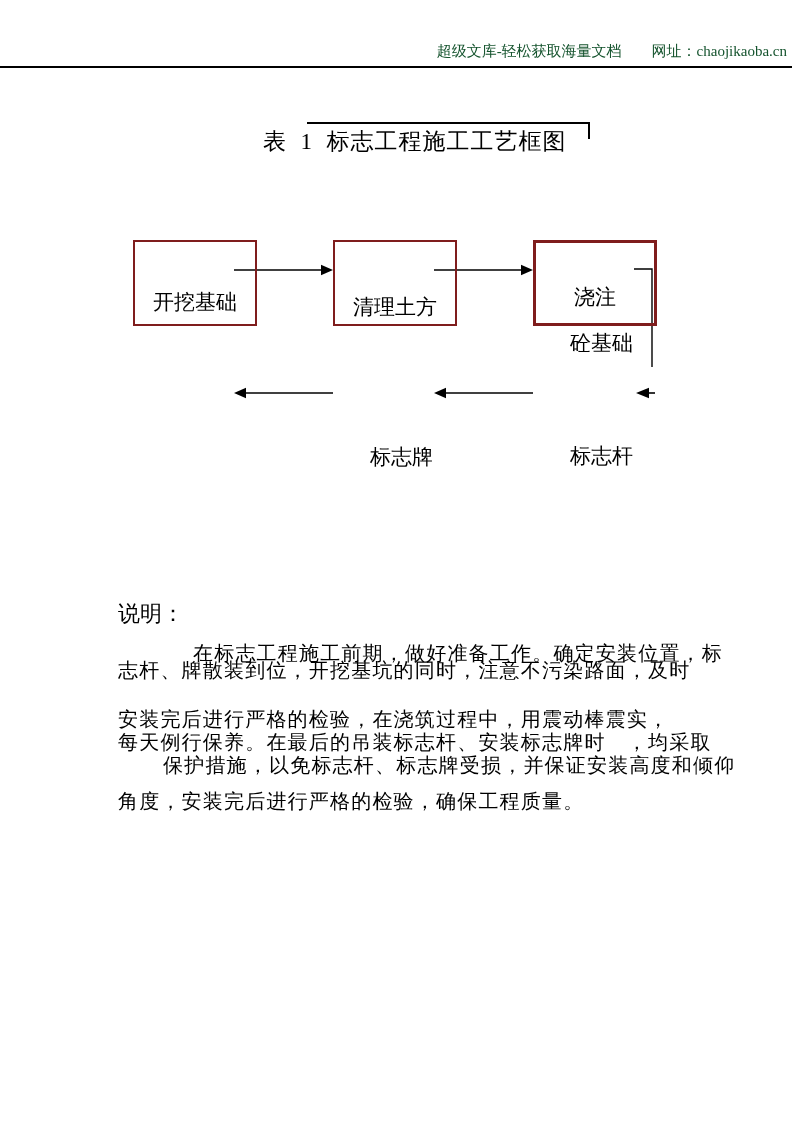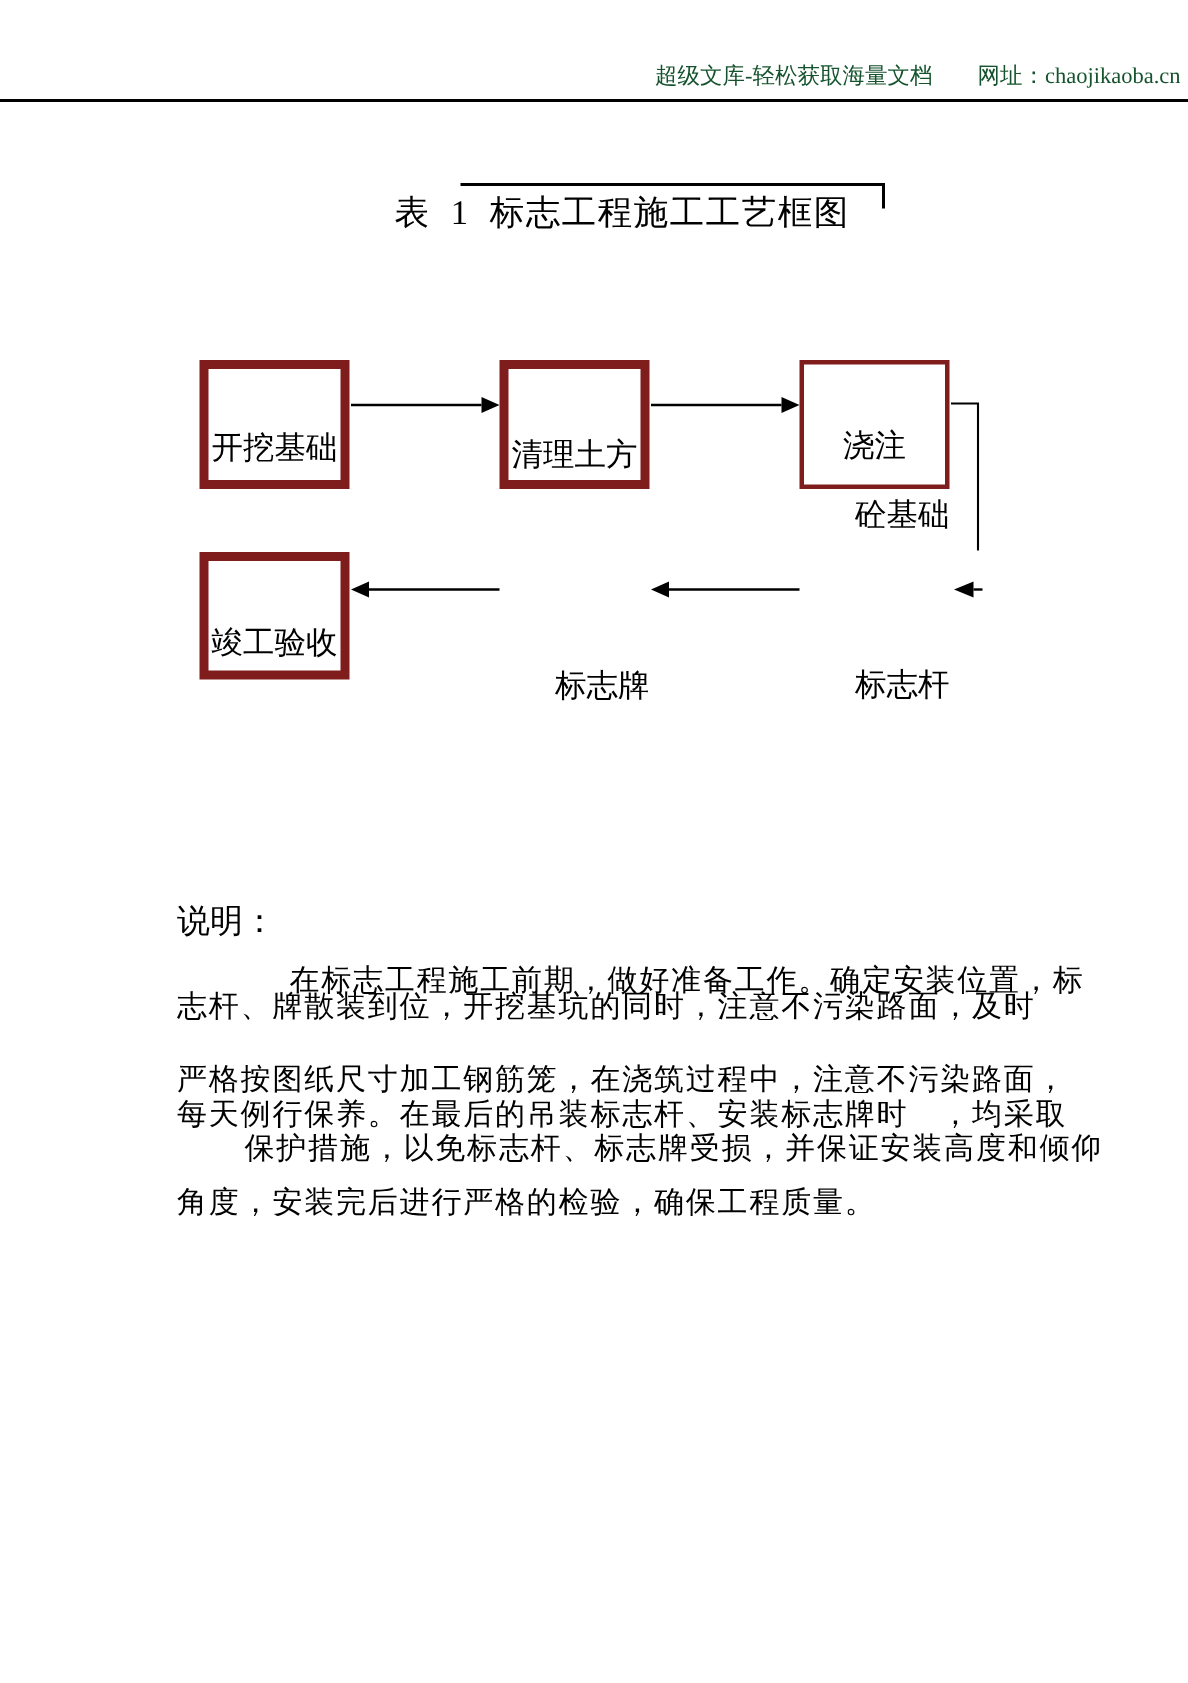--- a/index.html
+++ b/index.html
@@ -55,23 +55,23 @@
     top: 122px;
     left: 588px;
     width: 2px;
     height: 17px;
     background: #000;
   }
 
   
   .fbox {
     position: absolute;
-    width: 100px;
+    width: 124px;
     box-sizing: border-box;
-    border: 6px solid #7f1d1d;
+    border: 2px solid #7f1d1d;
     background: transparent;
   }
   .fbox .lbl {
     position: absolute;
     left: 50%;
     transform: translateX(-50%);
     font-size: 21px;
     white-space: nowrap;
     z-index: 2;
   }
@@ -174,28 +174,25 @@
     <span class="lbl">开挖基础</span>
   </div>
   <div class="fbox" id="box2">
     <span class="lbl">清理土方</span>
   </div>
   <div class="fbox" id="box3">
     <span class="lbl lbl-in">浇注</span>
   </div>
   <div class="lbl-out" id="lbl-pour-below">砼基础</div>
 
-  <div class="fbox" id="box4">
-    <span class="lbl">竣工验收</span>
-  </div>
   <div class="lbl-out" id="lbl-board-below">标志牌</div>
 
   <div class="lbl-out" id="lbl-pole-below">标志杆</div>
 
   <div class="notes-heading">说明：</div>
   <div class="nline" id="nl0">在标志工程施工前期，做好准备工作。确定安装位置，标</div>
   <div class="nline" id="nl1">志杆、牌散装到位，开挖基坑的同时，注意不污染路面，及时</div>
-  <div class="nline" id="nl3">严格按图纸尺寸加工钢筋笼，在浇筑过程中，注意不污染路面，</div>
+  <div class="nline" id="nl3">安装完后进行严格的检验，在浇筑过程中，用震动棒震实，</div>
   <div class="nline" id="nl4">每天例行保养。在最后的吊装标志杆、安装标志牌时　，均采取</div>
   <div class="nline" id="nl5">保护措施，以免标志杆、标志牌受损，并保证安装高度和倾仰</div>
   <div class="nline" id="nl6">角度，安装完后进行严格的检验，确保工程质量。</div>
 
 </div>
 
 </body></html>

